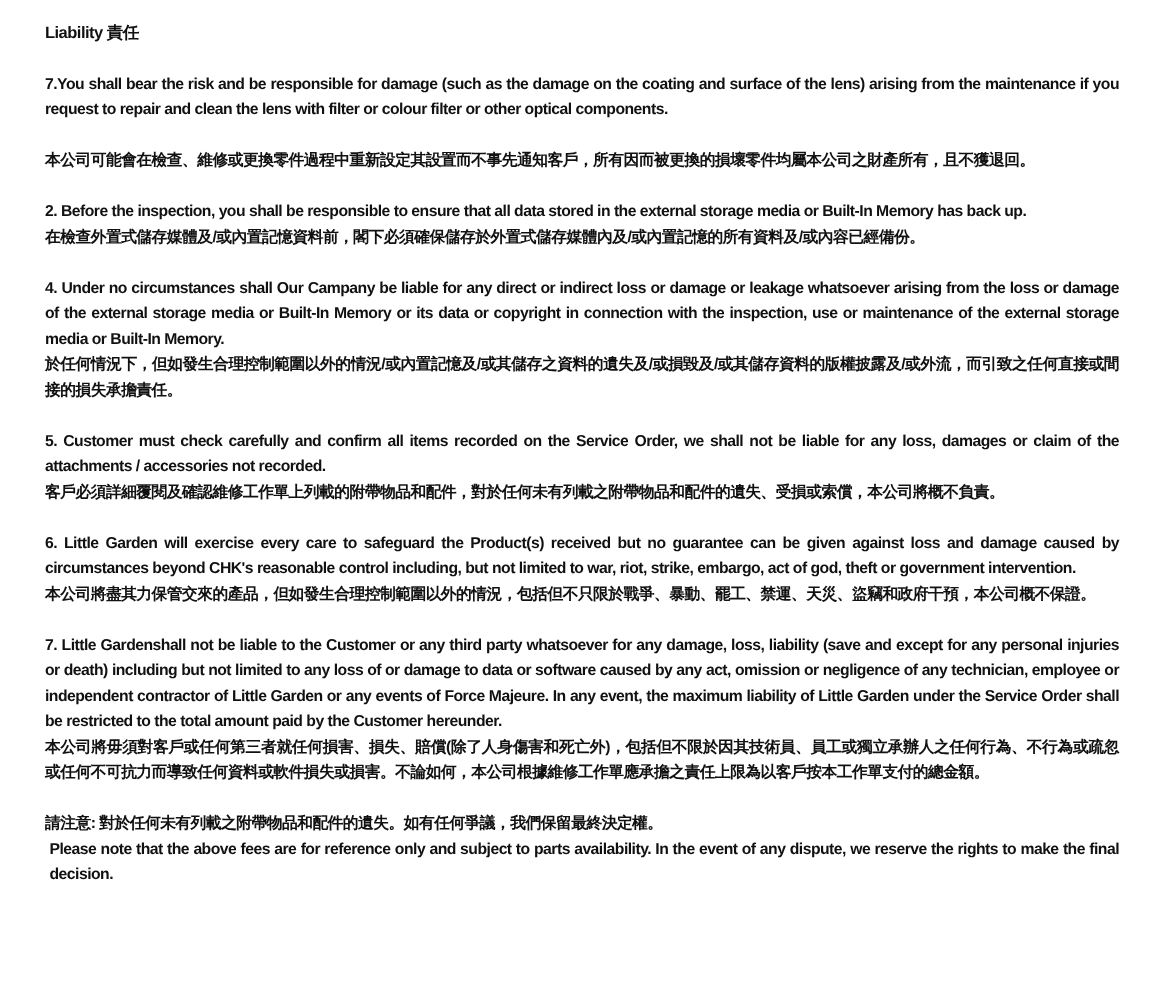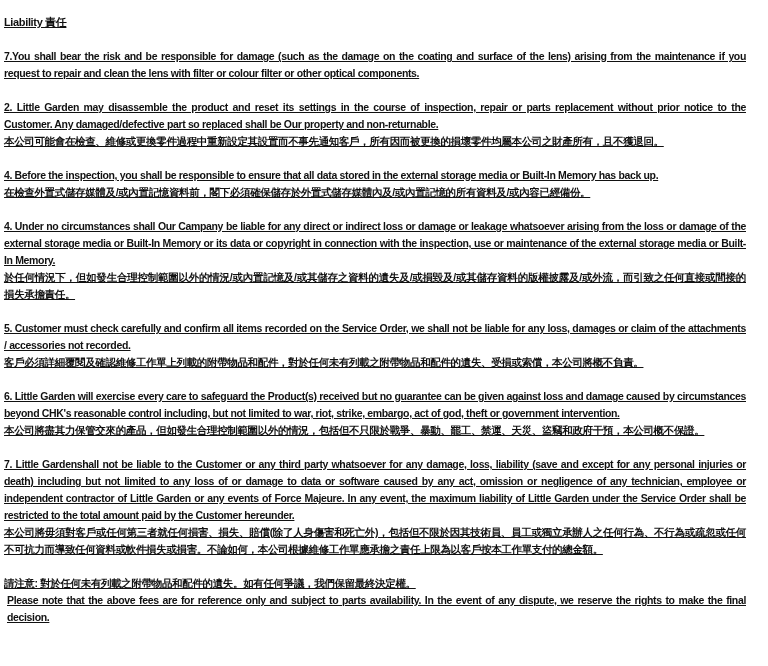--- a/index.html
+++ b/index.html
@@ -4,30 +4,29 @@
 <style>
   html, body {
     margin: 0;
     padding: 0;
     background: #ffffff;
   }
   .page {
     width: 768px;
     height: 666px;
     box-sizing: border-box;
-    padding: 10px 22px 10px 4px;
+    padding: 10px 22px 10px 30px;
     background: #ffffff;
     color: #111111;
     font-family: "Liberation Sans", sans-serif;
     font-weight: bold;
     font-size: 10.5px;
     letter-spacing: -0.35px;
     line-height: 17px;
     overflow: hidden;
-    text-decoration: underline;
   }
   .doc-title {
     font-size: 11px;
     margin: 4px 0 0 0;
     font-weight: bold;
   }
   .para {
     margin: 17px 0 0 0;
     text-align: justify;
   }
@@ -44,26 +43,25 @@
 
 <div class="page">
 
   <h1 class="doc-title">Liability 責任</h1>
 
   <p class="para">
     <span class="en">7.You shall bear the risk and be responsible for damage (such as the damage on the coating and surface of the lens) arising from the maintenance if you request to repair and clean the lens with filter or colour filter or other optical components.</span>
   </p>
 
   <p class="para">
-    <span class="en">2. Little Garden may disassemble the product and reset its settings in the course of inspection, repair or parts replacement without prior notice to the Customer. Any damaged/defective part so replaced shall be Our property and non-returnable.</span>
     <span class="zh">本公司可能會在檢查、維修或更換零件過程中重新設定其設置而不事先通知客戶，所有因而被更換的損壞零件均屬本公司之財產所有，且不獲退回。</span>
   </p>
 
   <p class="para">
-    <span class="en">4. Before the inspection, you shall be responsible to ensure that all data stored in the external storage media or Built-In Memory has back up.</span>
+    <span class="en">2. Before the inspection, you shall be responsible to ensure that all data stored in the external storage media or Built-In Memory has back up.</span>
     <span class="zh">在檢查外置式儲存媒體及/或內置記憶資料前，閣下必須確保儲存於外置式儲存媒體內及/或內置記憶的所有資料及/或內容已經備份。</span>
   </p>
 
   <p class="para">
     <span class="en">4. Under no circumstances shall Our Campany be liable for any direct or indirect loss or damage or leakage whatsoever arising from the loss or damage of the external storage media or Built-In Memory or its data or copyright in connection with the inspection, use or maintenance of the external storage media or Built-In Memory.</span>
     <span class="zh">於任何情況下，但如發生合理控制範圍以外的情況/或內置記憶及/或其儲存之資料的遺失及/或損毀及/或其儲存資料的版權披露及/或外流，而引致之任何直接或間接的損失承擔責任。</span>
   </p>
 
   <p class="para">
     <span class="en">5. Customer must check carefully and confirm all items recorded on the Service Order, we shall not be liable for any loss, damages or claim of the attachments / accessories not recorded.</span>

